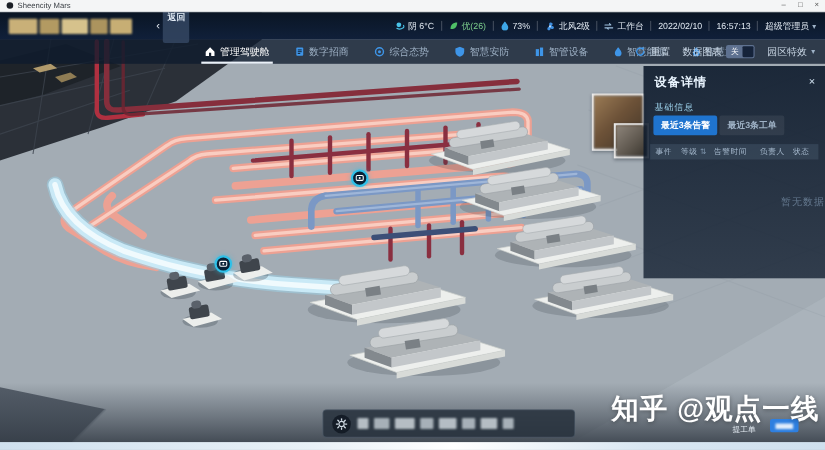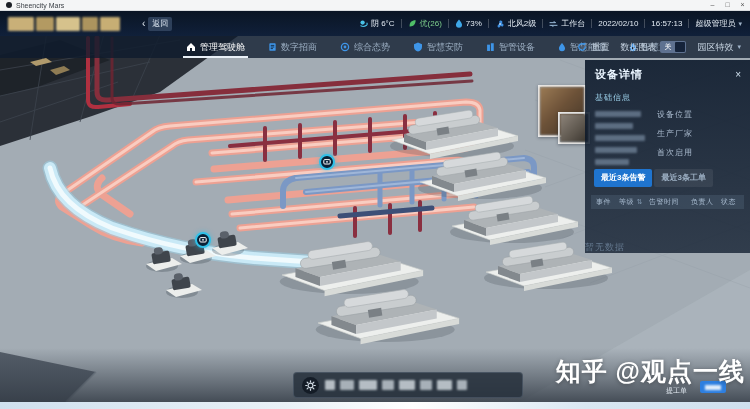--- a/index.html
+++ b/index.html
@@ -19,21 +19,21 @@
     background:linear-gradient(180deg,#0a1524 0%, #10203a 100%); display:flex; align-items:center; }
   .logo-redacted { display:flex; gap:2px; margin-left:8px; filter:blur(1.2px); }
   .logo-redacted i { display:block; height:14px; border-radius:1px; }
   .logo-redacted i:nth-child(1){width:26px;background:#c9b078;}
   .logo-redacted i:nth-child(2){width:18px;background:#b39a62;}
   .logo-redacted i:nth-child(3){width:24px;background:#d6c28c;}
   .logo-redacted i:nth-child(4){width:16px;background:#ac945e;}
   .logo-redacted i:nth-child(5){width:20px;background:#c7ae74;}
   .back { display:flex; align-items:center; margin-left:22px; gap:3px; cursor:pointer; }
   .back .chev { color:#e8eef5; font-size:10px; line-height:10px; }
-  .back .back-label { font-size:8px; color:#dfe8f2; background:rgba(52,70,98,.85); padding:1px 4px 2px; border-radius:2px; }
+  .back .back-label { font-size:8px; color:#dfe8f2; background:rgba(52,70,98,.85); padding:1px 4px 18px; border-radius:2px;font-weight:bold; }
   .statusbar { margin-left:auto; margin-right:8px; display:flex; align-items:center; gap:6px;
     font-size:8px; color:#e2eaf2; white-space:nowrap; }
   .statusbar .divider { width:1px; height:9px; background:rgba(255,255,255,.22); }
   .statusbar .item { display:flex; align-items:center; gap:3px; }
   .statusbar .aqi-text { color:#7ed08d; }
   .statusbar svg { display:block; }
   .caret { color:#9fb3c8; font-size:7px; }
 
   
   .tabbar { position:absolute; top:36px; left:0; width:750px; height:22px; z-index:40;
@@ -87,21 +87,21 @@
   .panel-tabs { display:flex; margin:2px 0 0 9px; gap:2px;font-weight:bold; }
   .ptab { font-size:8px; padding:3px 7px 4px; border-radius:2px; cursor:pointer; }
   .ptab.active { background:#1f74cf; color:#ffffff; }
   .ptab.idle { background:rgba(255,255,255,.07); color:#9fb2c6; }
   .ptable-head { margin:8px 6px 0; height:14px; background:rgba(148,178,208,.14);
     display:flex; align-items:center; font-size:7px; color:#a8bbcf; }
   .ptable-head span { letter-spacing:.5px; }
   .col-event{width:28px; padding-left:5px;} .col-level{width:30px;} .col-time{width:42px;}
   .col-owner{width:30px;} .col-status{width:22px;}
   .sort-ic { font-size:7px; color:#7e94ab; }
-  .panel-empty { text-align:left; margin-top:32px; font-size:9px; color:#64788e; letter-spacing:1px; }
+  .panel-empty { text-align:right; margin-top:32px; font-size:9px; color:#64788e; letter-spacing:1px; }
 
   
   .bottom-pill { position:absolute; left:293px; top:372px; width:230px; height:26px; z-index:22;
     background:rgba(40,50,62,.88); border:1px solid rgba(130,148,165,.28); border-radius:4px;
     display:flex; align-items:center; padding:0 8px; gap:6px; }
   .gear-btn { width:17px; height:17px; border-radius:50%; background:rgba(18,26,36,.9);
     display:flex; align-items:center; justify-content:center; cursor:pointer; flex:0 0 auto; }
   .pill-blocks { display:flex; gap:5px; filter:blur(1px); align-items:center; }
   .pill-blocks i { display:block; height:10px; border-radius:1px; background:#bcc5cc; opacity:.85; }
   .pill-blocks i:nth-child(odd){ background:#cdd5db; }
@@ -434,34 +434,20 @@
     </span>
   </div>
 </div>
 
 <div class="panel">
   <div class="panel-title-row">
     <span class="panel-title">设备详情</span>
     <span class="panel-close">×</span>
   </div>
   <div class="panel-section">基础信息</div>
-  <div class="panel-fields">
-    <div class="pf-left">
-        <i></i>
-        <i></i>
-        <i></i>
-        <i></i>
-        <i></i>
-      </div>
-    <div class="pf-right">
-      <div>设备位置</div>
-      <div>生产厂家</div>
-      <div>首次启用</div>
-    </div>
-  </div>
   <div class="panel-tabs">
     <span class="ptab active">最近3条告警</span>
     <span class="ptab idle">最近3条工单</span>
   </div>
   <div class="ptable-head">
     <span class="col-event">事件</span>
     <span class="col-level"><span>等级</span> <span class="sort-ic">⇅</span></span>
     <span class="col-time">告警时间</span>
     <span class="col-owner">负责人</span>
     <span class="col-status">状态</span>

